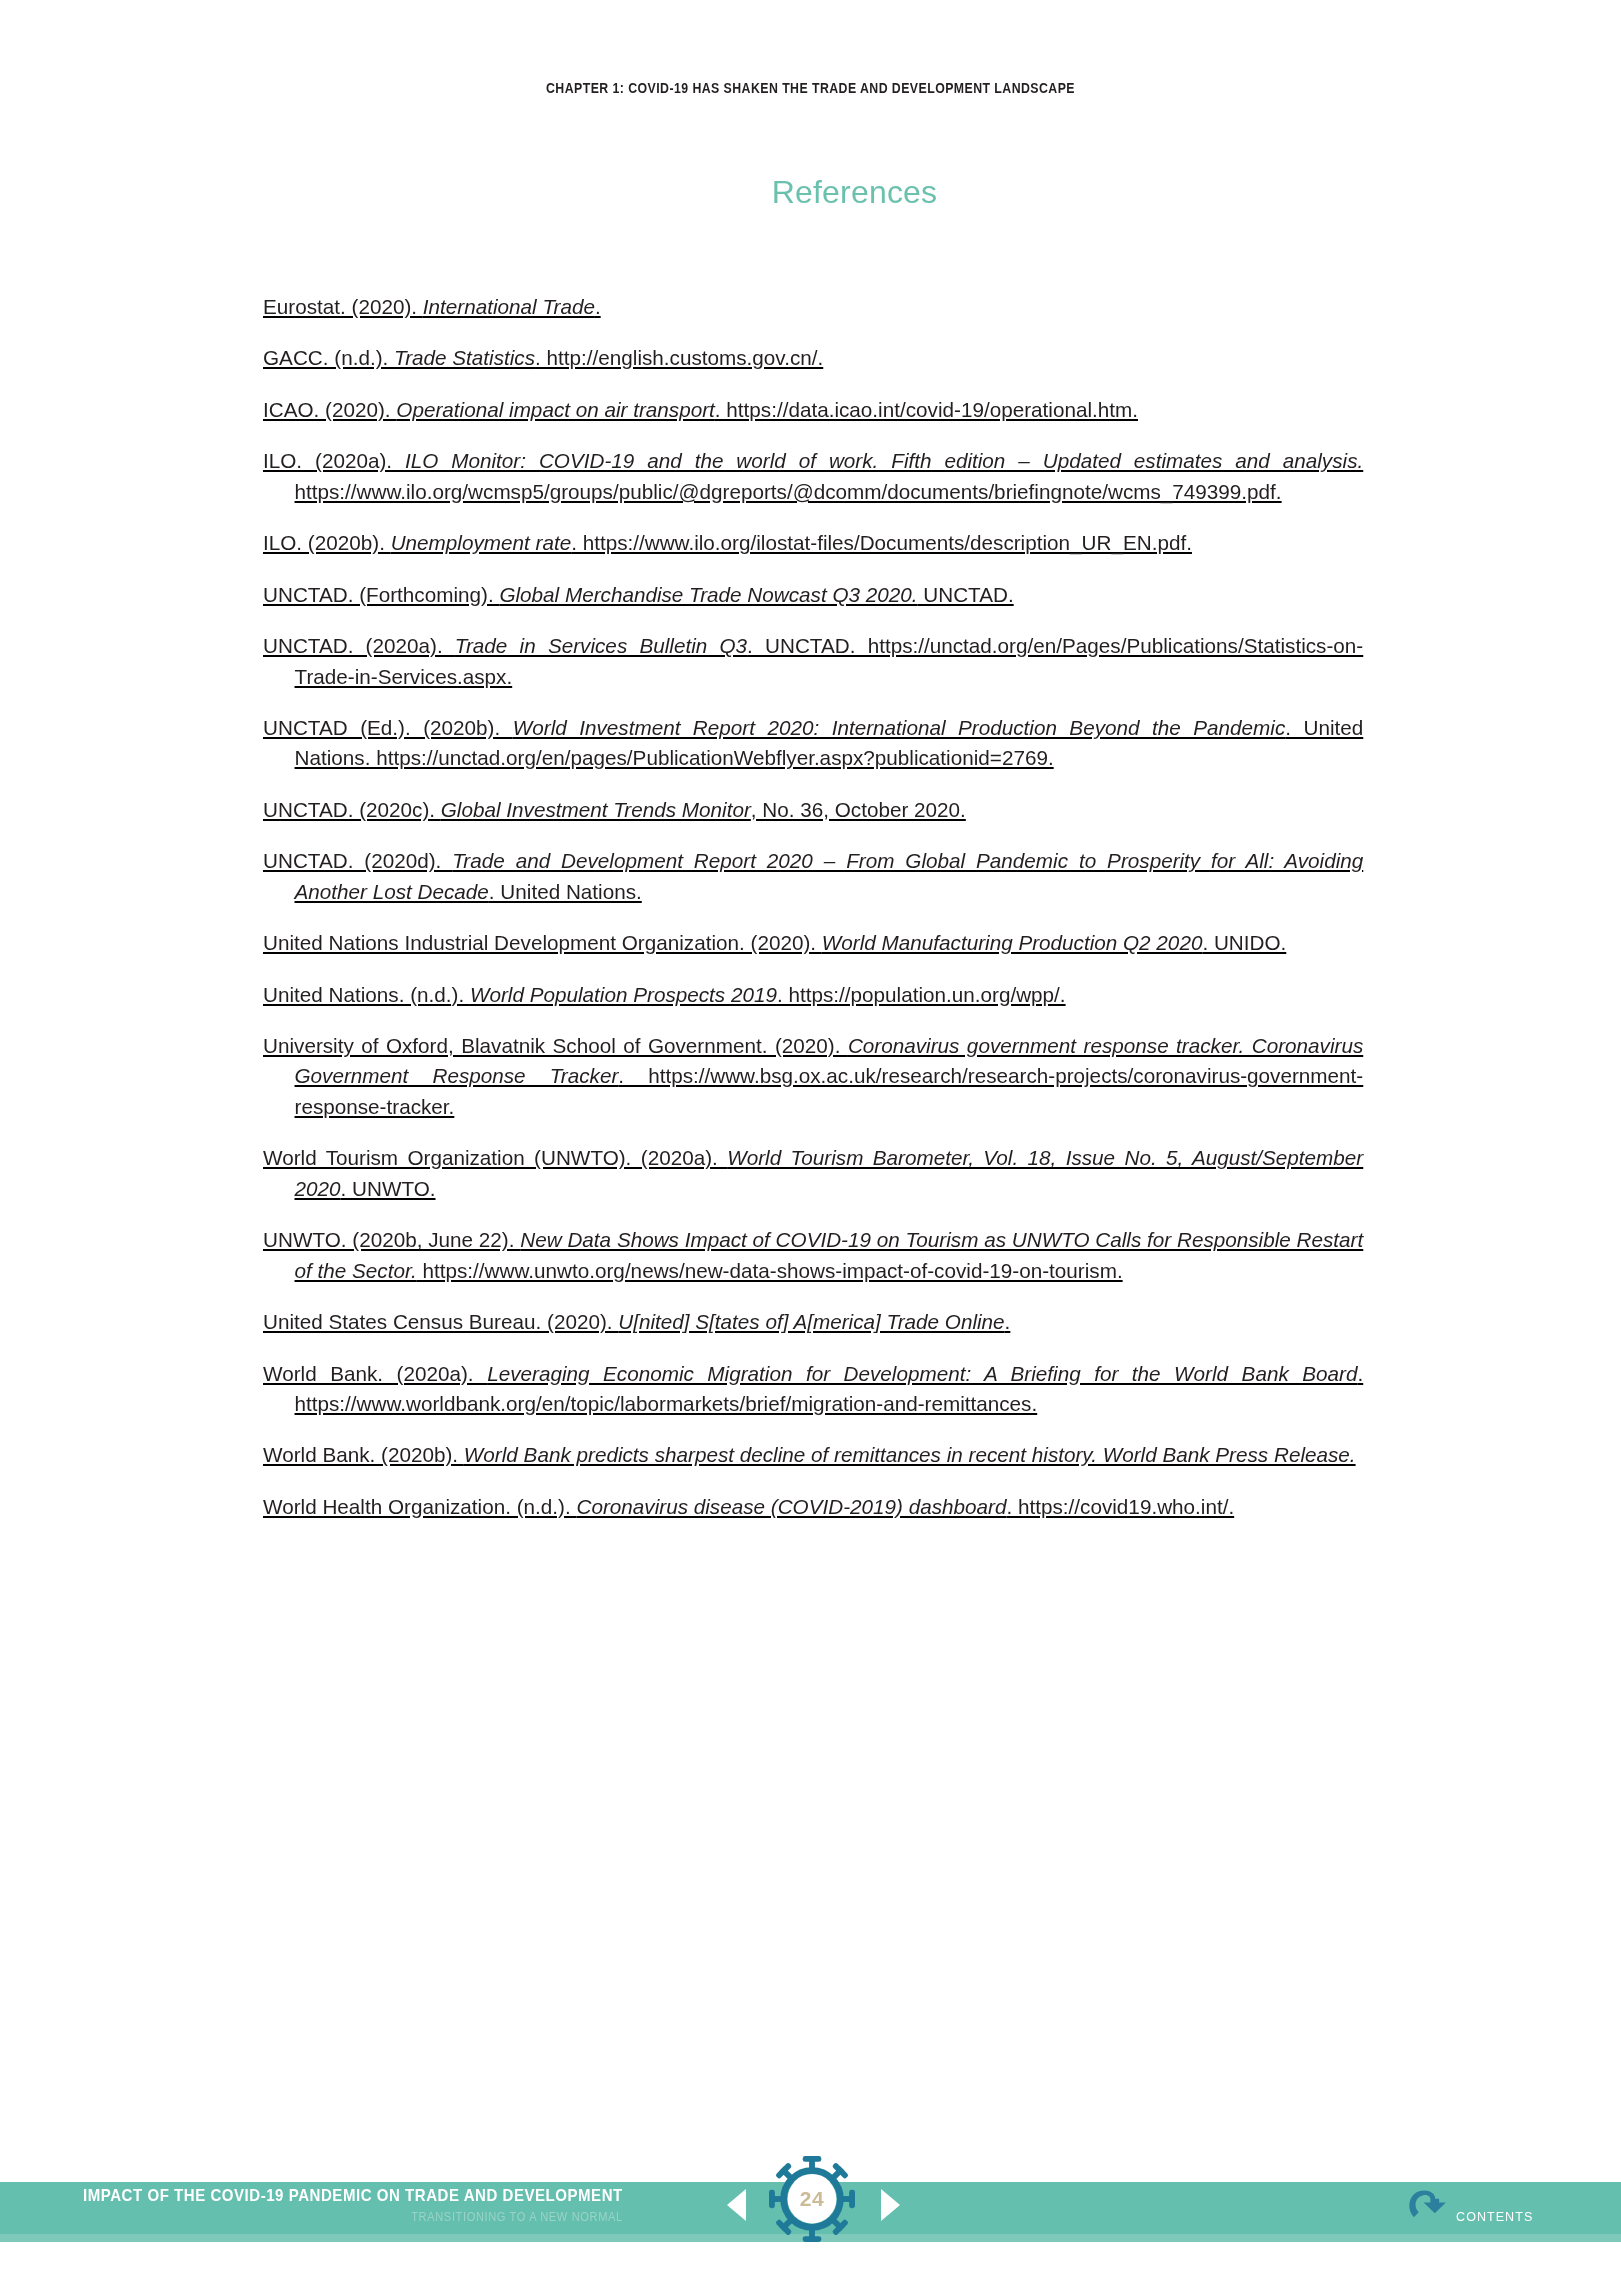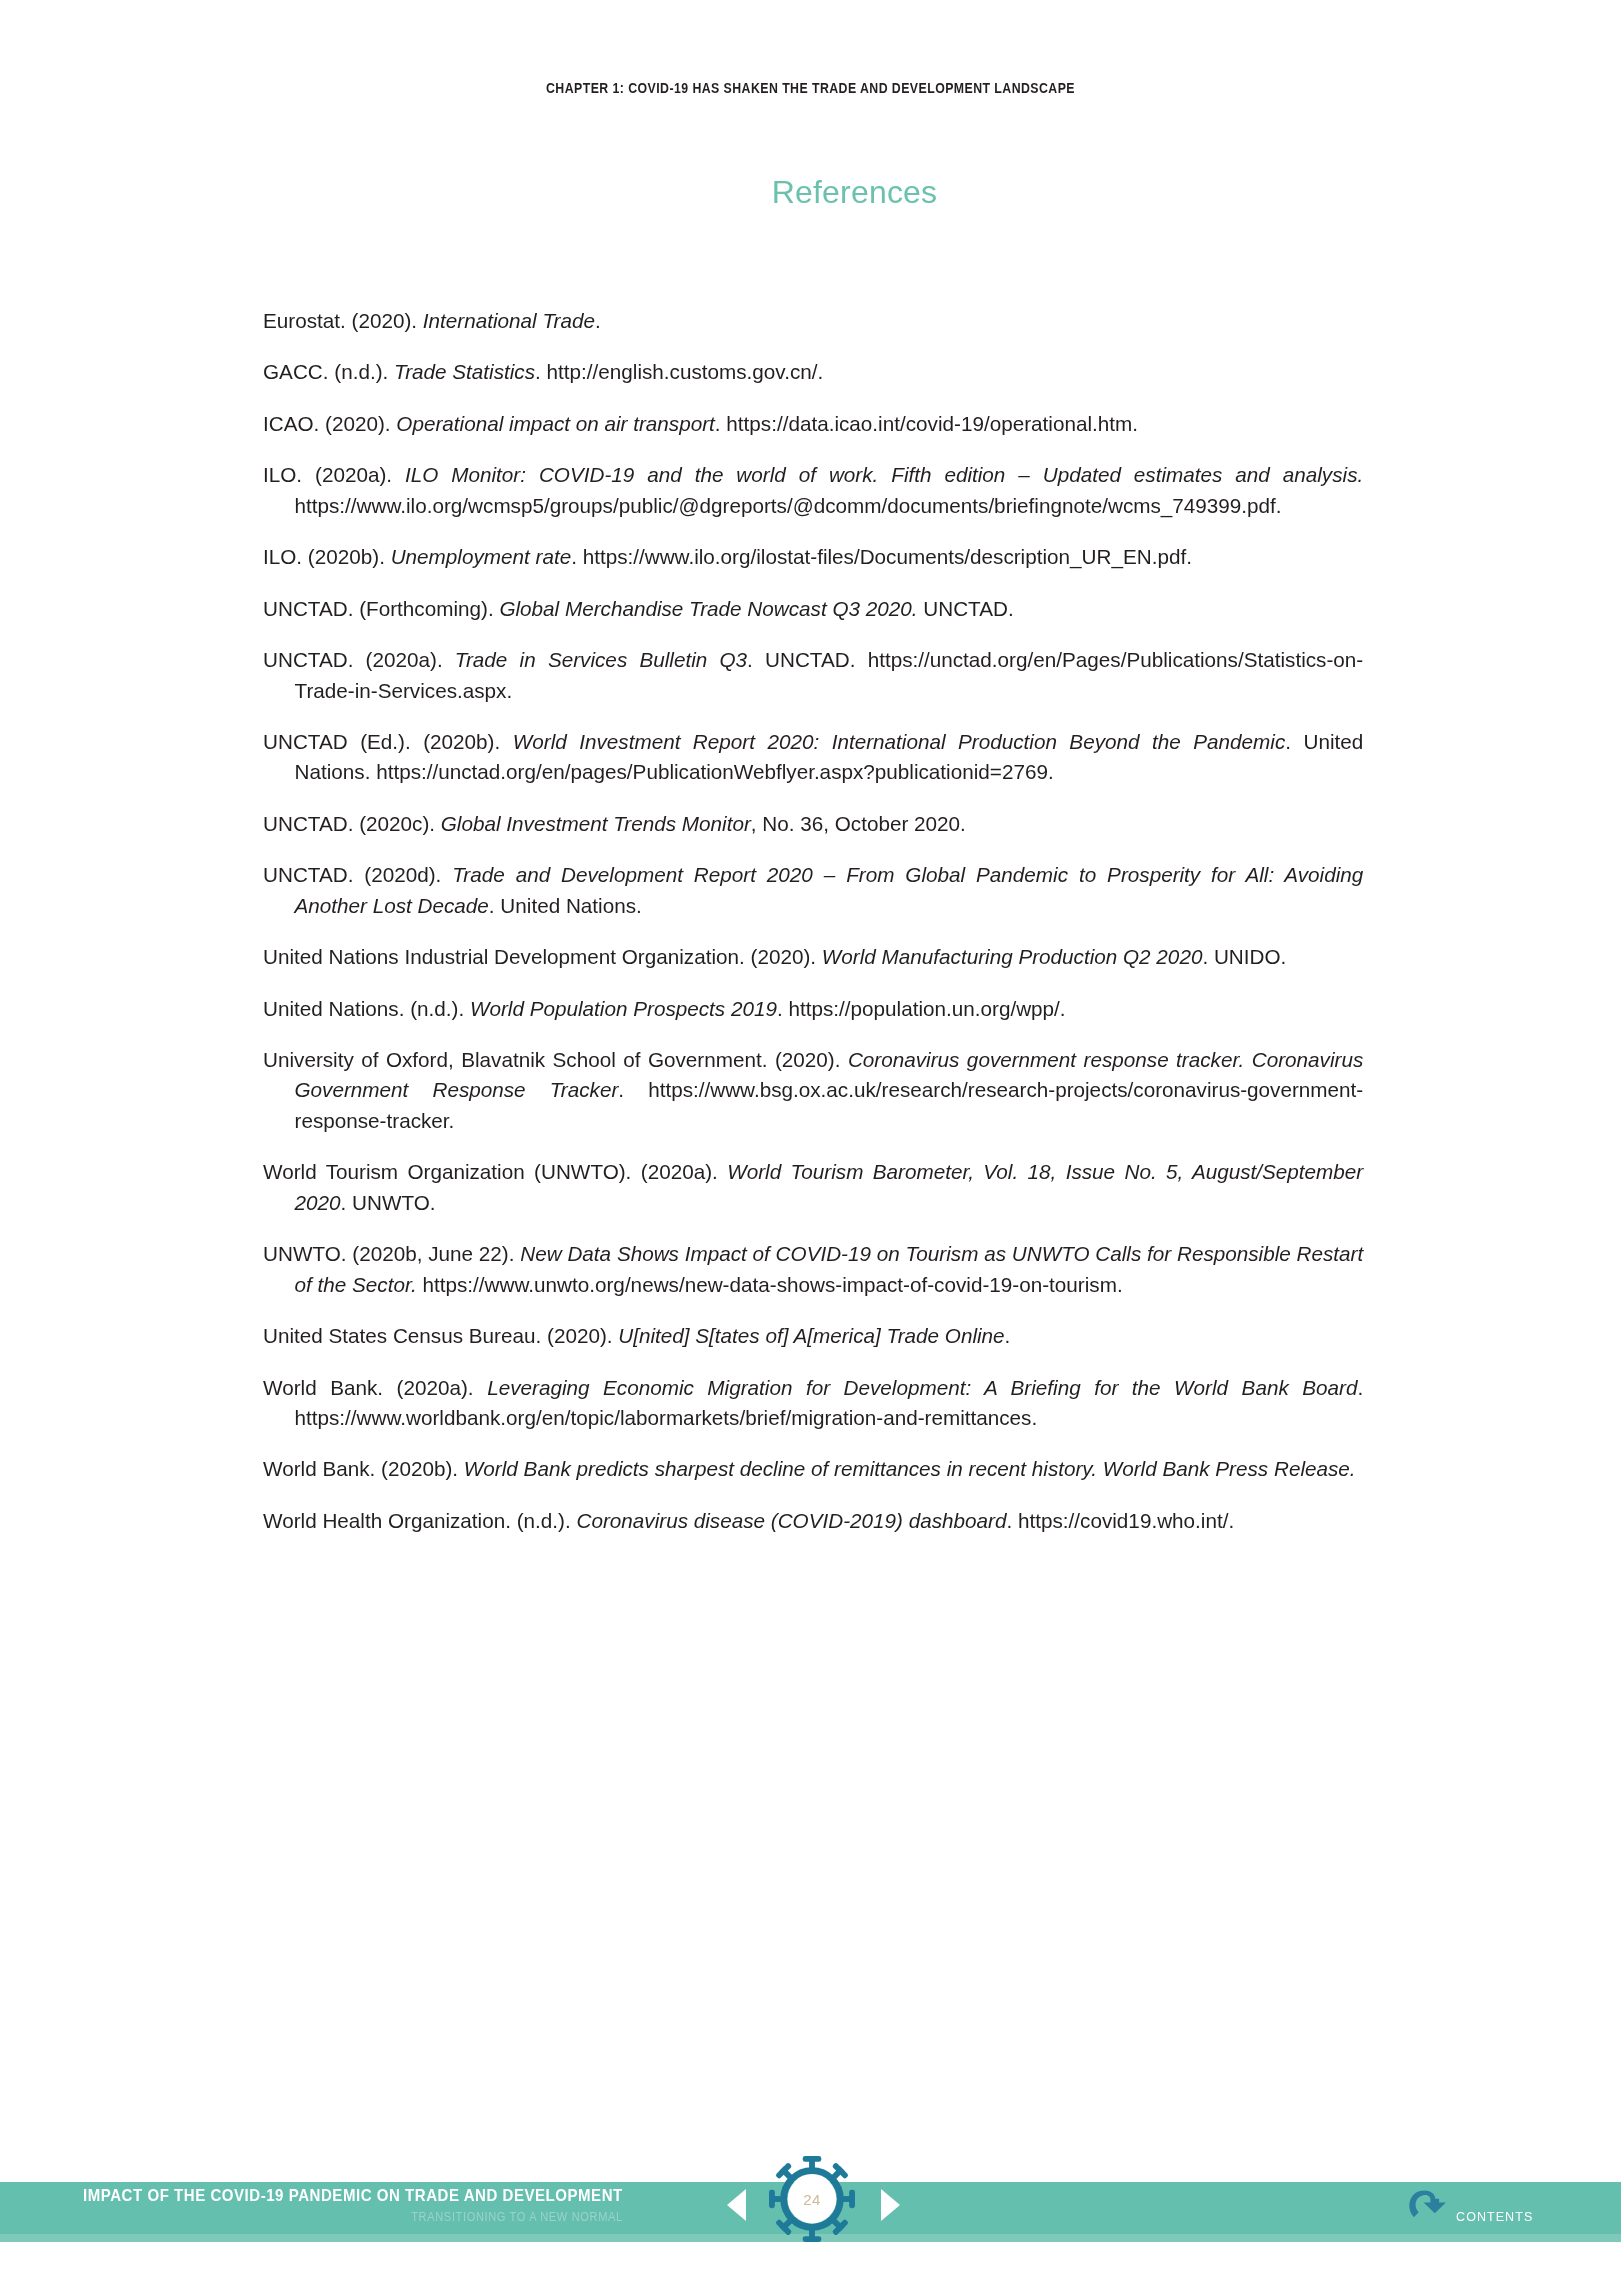--- a/index.html
+++ b/index.html
@@ -39,23 +39,24 @@
     font-size: 32px;
     font-weight: 400;
     color: #6cc0ae;
     letter-spacing: 0.2px;
     padding-left: 44px;
   }
 
   
   .ref-list {
     position: absolute;
-    top: 285px;
+    top: 271px;
     left: 263px;
     width: 1117px;
+    text-decoration: underline;
   }
   .ref {
     font-size: 21px;
     line-height: 1.45;
     color: #231f20;
     text-align: justify;
     text-justify: inter-word;
     padding-left: 32px;
     text-indent: -32px;
     margin-bottom: 19.6px;
@@ -138,22 +139,22 @@
   .page-marker svg { display: block; }
   .page-number {
     position: absolute;
     left: 769px;
     bottom: 51px;
     width: 86px;
     height: 86px;
     display: flex;
     align-items: center;
     justify-content: center;
-    font-size: 15px;
-    font-weight: 400;
+    font-size: 21px;
+    font-weight: 700;
     color: #cbbb96;
     letter-spacing: 0.5px;
   }
 
   
   .contents-link {
     position: absolute;
     right: 86px;
     bottom: 67px;
     display: flex;

